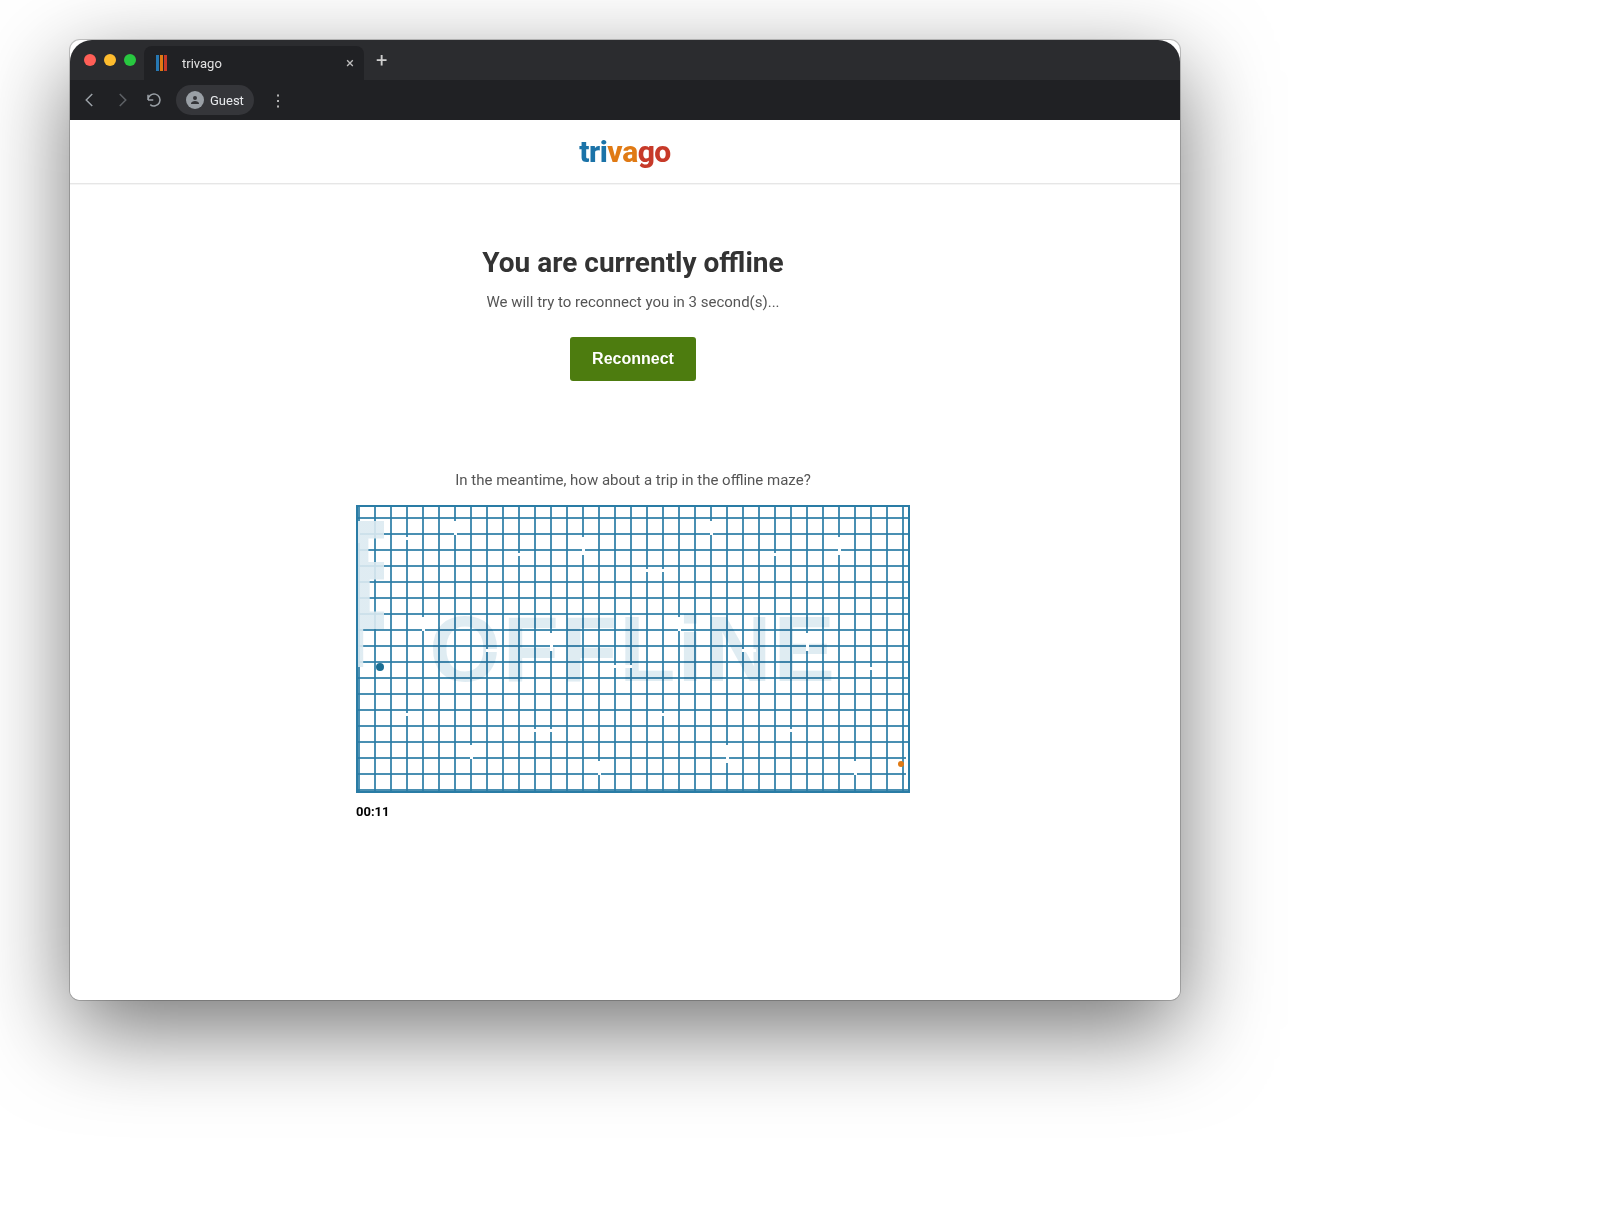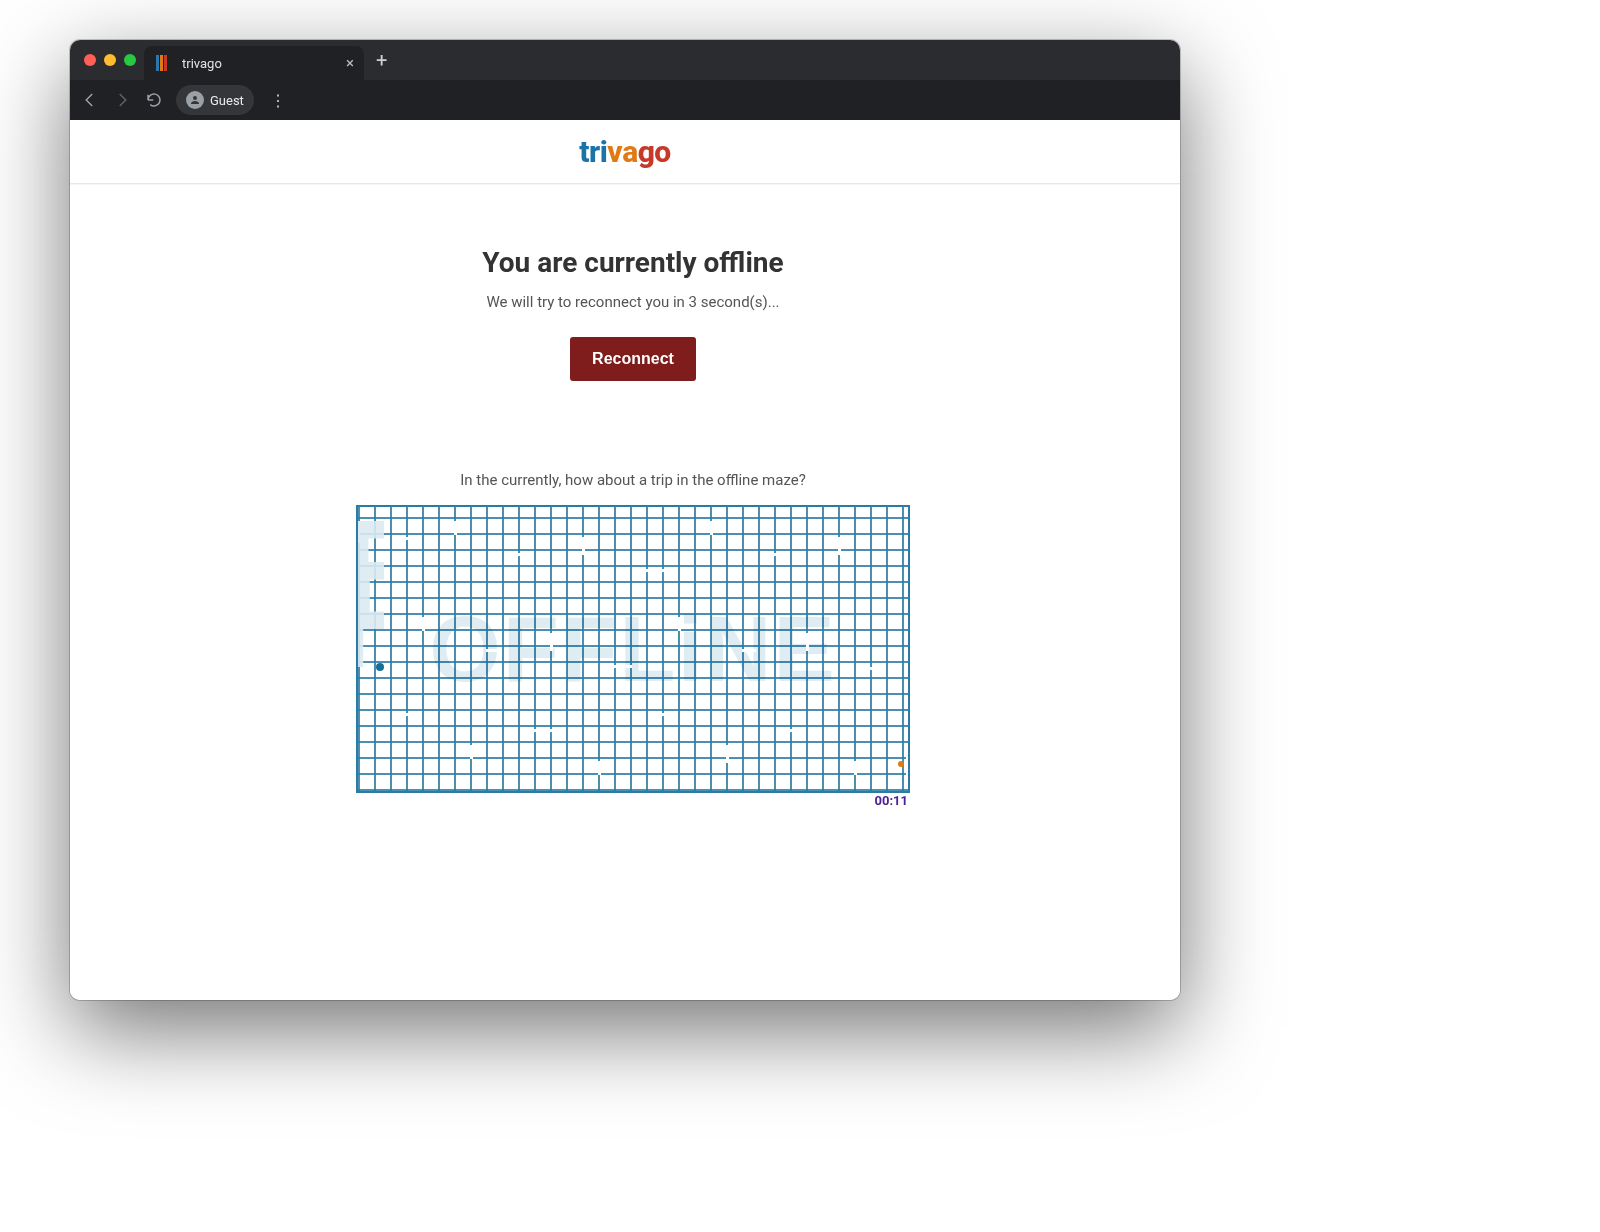--- a/index.html
+++ b/index.html
@@ -20,20 +20,21 @@
     overflow: hidden;
     box-shadow: 0 30px 90px rgba(0,0,0,0.55), 0 0 0 1px rgba(0,0,0,0.2);
     background: #fff;
     display: flex;
     flex-direction: column;
   }
   
   .chrome-top {
     background: #2b2c2f;
     color: #cfcfcf;
+    border-radius: 22px;
   }
   .tabbar {
     display: flex;
     align-items: center;
     height: 40px;
     padding-left: 10px;
   }
   .traffic {
     display: flex;
     gap: 8px;
@@ -141,21 +142,21 @@
     font-size:28px;
     font-weight:700;
     margin-bottom:14px;
   }
   .sub {
     color:#555;
     font-size:15px;
     margin-bottom:26px;
   }
   .btn-primary {
-    background:#7f1d1d;
+    background:#4d7c0f;
     color:#fff;
     border:none;
     font-size:16px;
     font-weight:700;
     padding:13px 22px;
     border-radius:3px;
     cursor:pointer;
   }
   .maze-caption {
     color:#555;
@@ -213,25 +214,25 @@
     letter-spacing:2px;
     color:#dceaf1;
     font-family: Arial, sans-serif;
     user-select:none;
     opacity:0.9;
     mix-blend-mode: multiply;
   }
   
   .cut { position:absolute; background:#fff; }
   .timer {
-    text-align:right;
+    text-align:left;
     font-size:13px;
     font-weight:700;
-    color:#4c1d95;
-    margin-top:0;
+    color:#000000;
+    margin-top:11px;
     padding-right:2px;
   }
 </style>
 </head>
 <body>
 
 <div class="window">
 
   <div class="chrome-top">
     <div class="tabbar">
@@ -291,21 +292,21 @@
         <span class="lg-g">g</span>
         <span class="lg-o">o</span>
       </div>
     </div>
 
     <div class="main">
       <h1>You are currently offline</h1>
       <p class="sub">We will try to reconnect you in 3 second(s)...</p>
       <button class="btn-primary">Reconnect</button>
 
-      <p class="maze-caption">In the currently, how about a trip in the offline maze?</p>
+      <p class="maze-caption">In the meantime, how about a trip in the offline maze?</p>
 
       <div class="maze-wrap">
         <div class="maze">
           <div class="maze-trail"></div>
           <div class="maze-word">OFFLiNE</div>
           <div class="maze-dot"></div>
           <div class="maze-exit-dot"></div>
 
           <div class="cut" style="left:48px;top:30px;width:14px;height:3px"></div>
           <div class="cut" style="left:96px;top:14px;width:3px;height:14px"></div>

